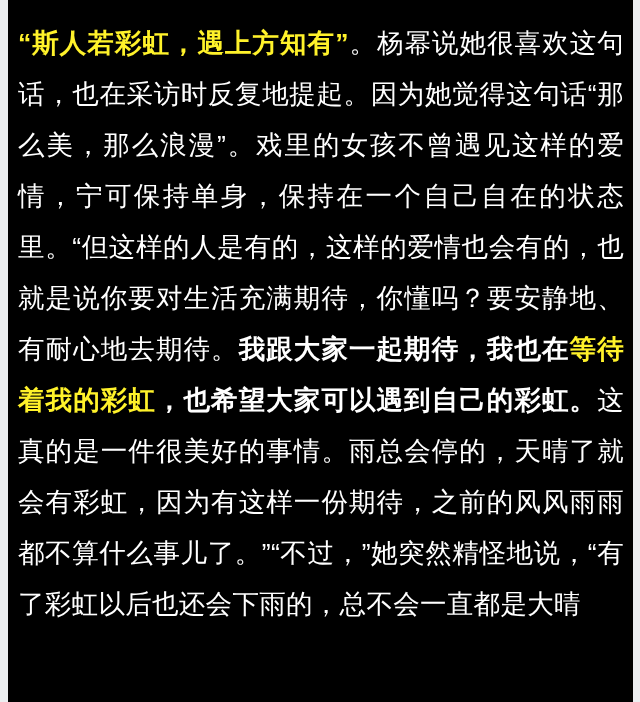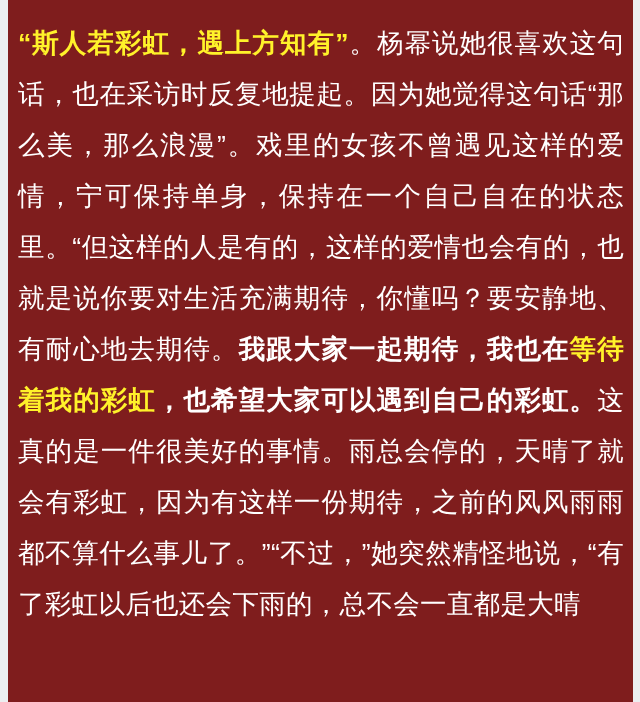--- a/index.html
+++ b/index.html
@@ -10,21 +10,21 @@
     width: 640px;
     height: 702px;
     background: #2f7fc7;
     font-family: "Liberation Sans", "DejaVu Sans", sans-serif;
     overflow: hidden;
   }
   .page {
     position: relative;
     width: 640px;
     height: 702px;
-    background: #7f1d1d;
+    background: #000000;
     box-sizing: border-box;
     padding-left: 10px;
   }
   .edge-left {
     position: absolute;
     left: 0;
     top: 0;
     width: 8px;
     height: 702px;
     background: #eceef0;

